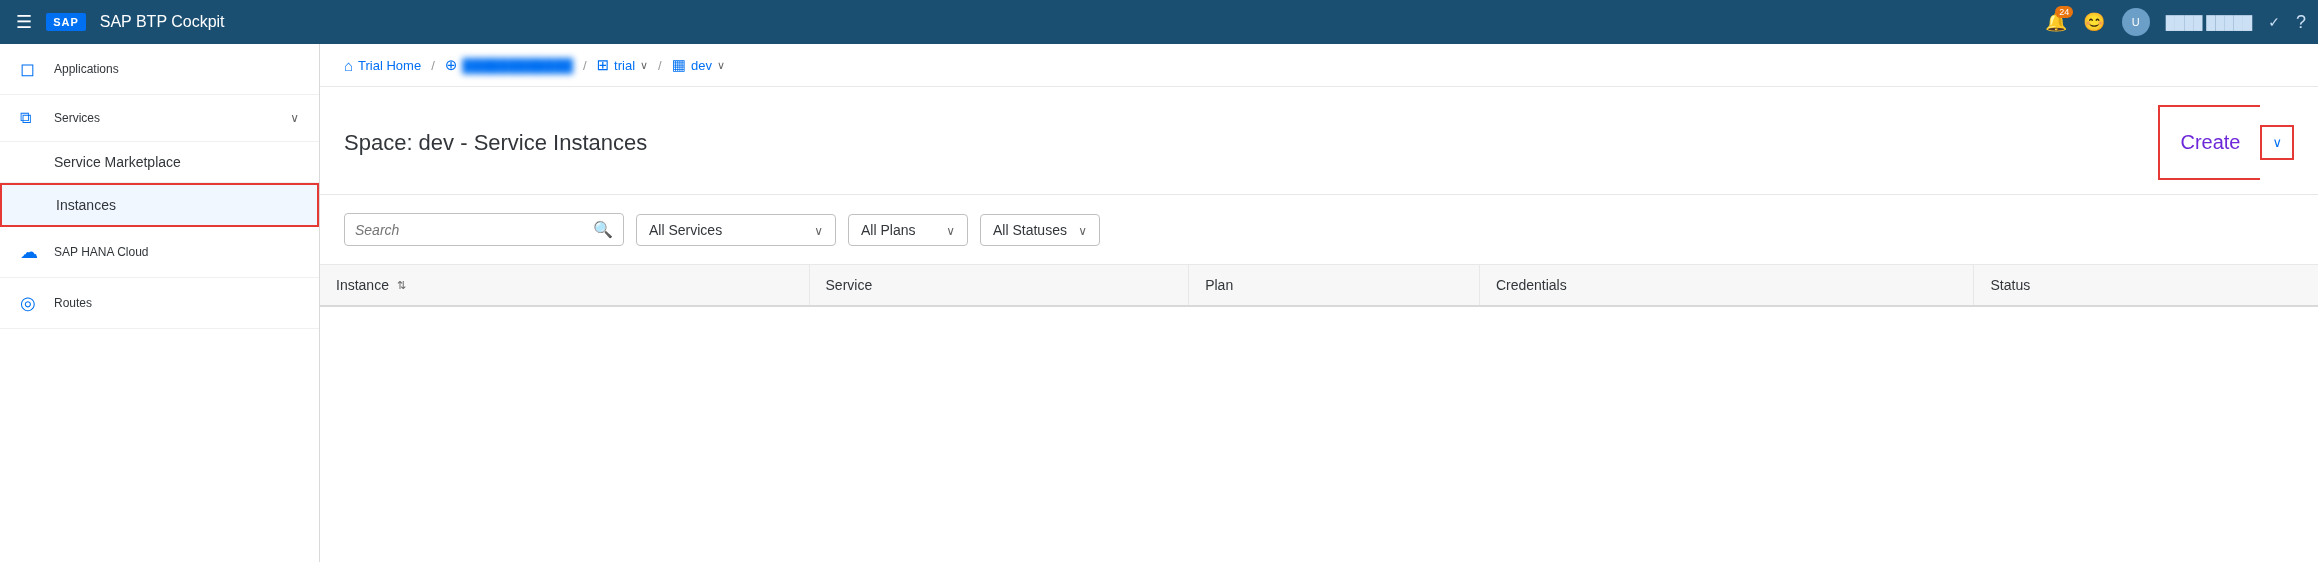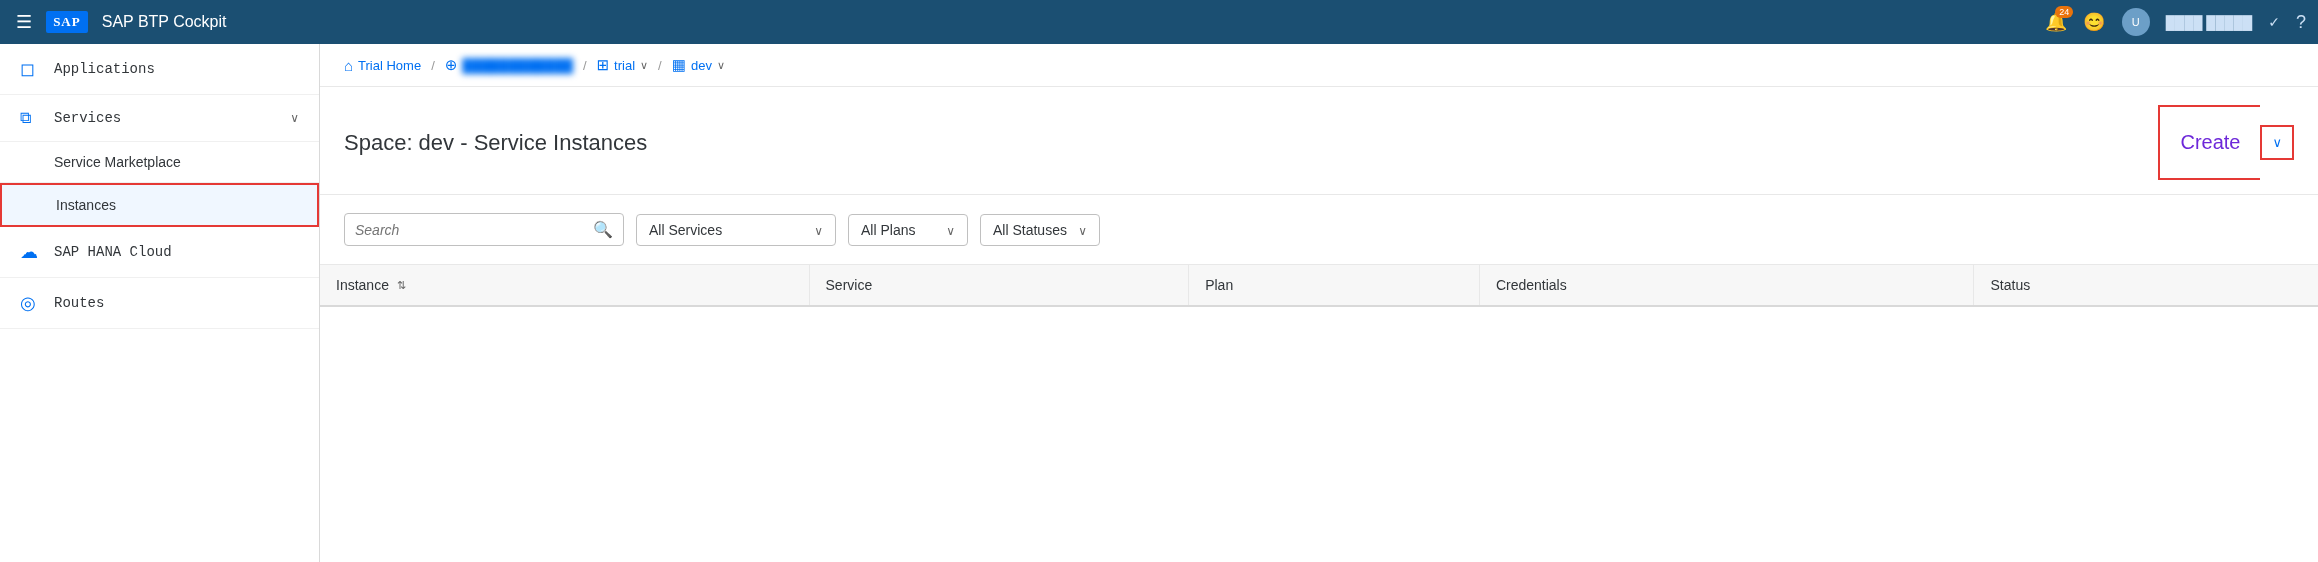--- a/index.html
+++ b/index.html
@@ -19,26 +19,25 @@
     .top-bar-hamburger {
       color: #fff;
       font-size: 18px;
       cursor: pointer;
       padding: 4px;
     }
     .sap-logo {
       background: #0070f2;
       color: #fff;
       font-weight: bold;
-      font-size: 13px;
+      font-size: 11px;
       padding: 3px 7px;
       border-radius: 2px;
       letter-spacing: 1px;
       margin-right: 4px;
-      font-family: Liberation Serif, serif;
     }
     .app-title {
       color: #fff;
       font-size: 16px;
       font-weight: 400;
       flex: 1;
     }
     .top-bar-right {
       display: flex;
       align-items: center;
@@ -113,22 +112,21 @@
       border-bottom: 1px solid #f0f0f0;
       gap: 12px;
     }
     .sidebar-item-icon {
       font-size: 18px;
       color: #0070f2;
       min-width: 22px;
     }
     .sidebar-item-label {
       flex: 1;
-      font-size: 14px;
-      font-family: Liberation Mono, monospace;
+      font-size: 12px;
     }
     .sidebar-chevron {
       font-size: 12px;
       color: #666;
     }
     .sidebar-sub-item {
       display: flex;
       align-items: center;
       padding: 12px 20px 12px 54px;
       cursor: pointer;

